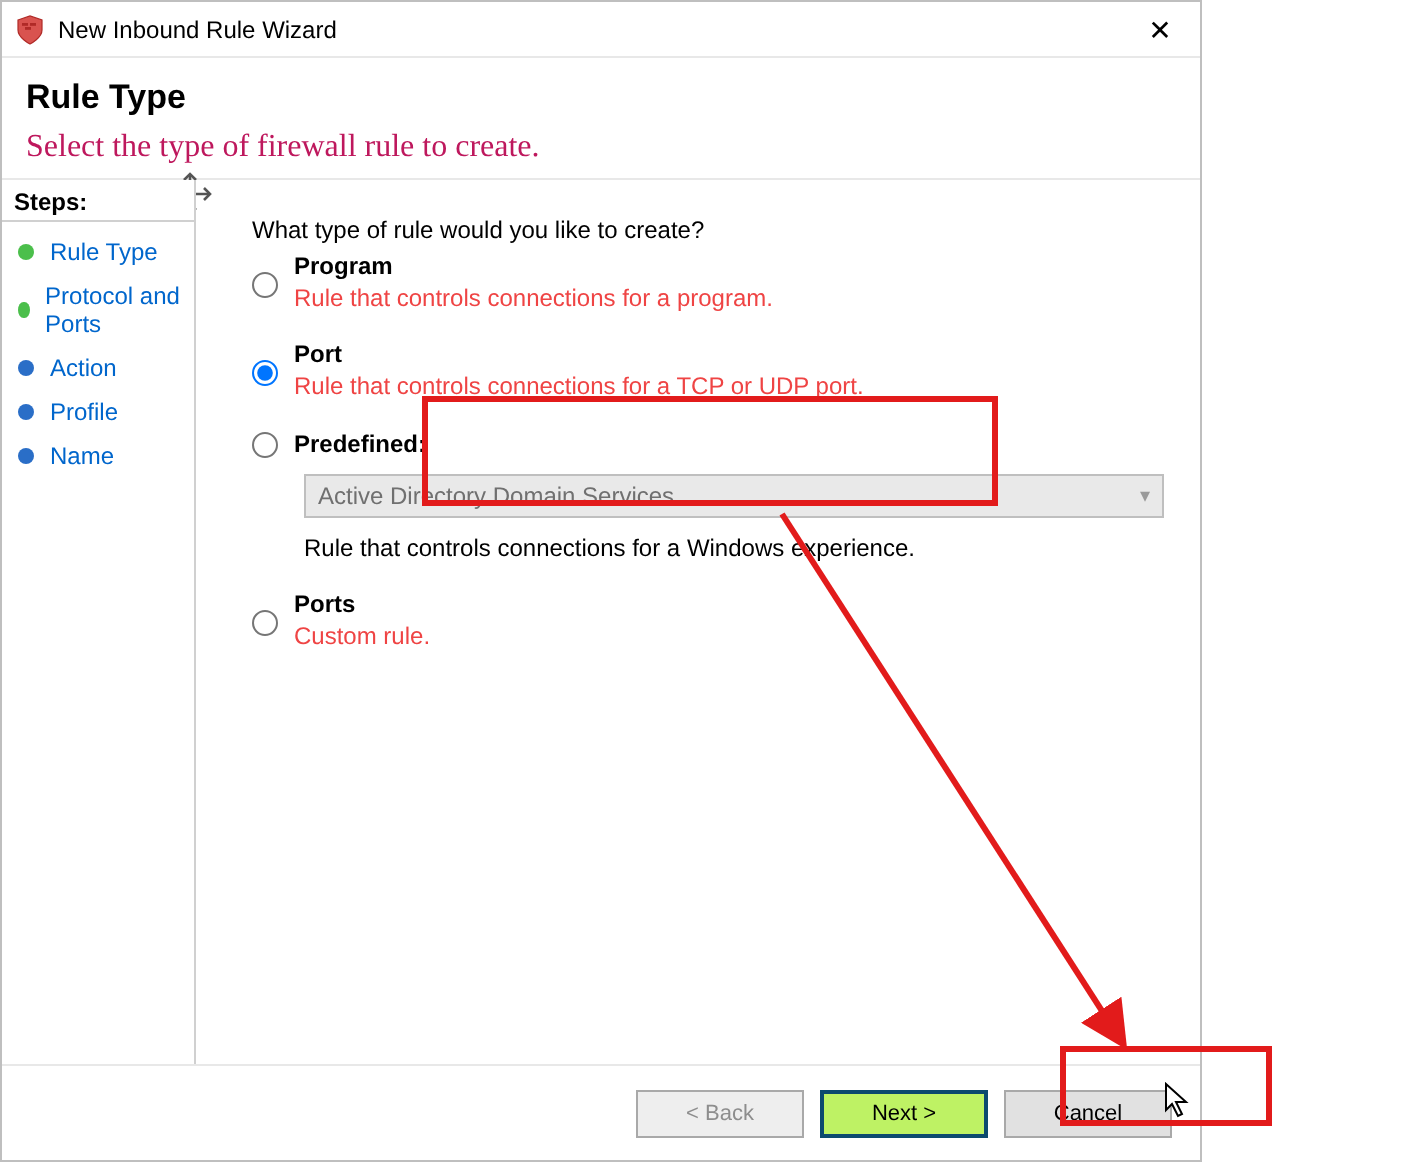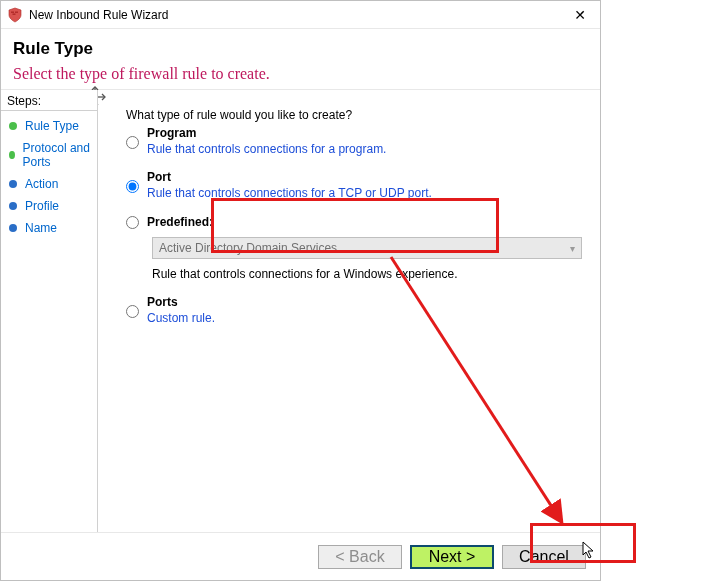--- a/index.html
+++ b/index.html
@@ -64,21 +64,21 @@
     position: relative;
   }
 
   .steps-pane {
     width: 188px;
     border-right: 1px solid #d0d0d0;
     padding: 0;
     background: #fff;
   }
   .steps-label {
-    font-weight: 400;
+    font-weight: 700;
     font-size: 12px;
     padding: 4px 6px 2px 6px;
     border-bottom: 1px solid #d0d0d0;
     position: relative;
   }
   .steps-list { list-style: none; margin: 4px 0 0 0; padding: 0; }
   .steps-list li {
     display: flex; align-items: center;
     padding: 4px 6px 4px 8px;
     font-size: 12px;
@@ -108,21 +108,21 @@
     align-items: center;
     gap: 8px;
     padding: 2px 0 6px 0;
     position: relative;
   }
   .opt input[type=radio] {
     margin: 2px 0 0 0;
   }
   .opt .texts { display: flex; flex-direction: column; }
   .opt .lbl { font-weight: 700; font-size: 12px; }
-  .opt .desc { font-size: 12px; margin-top: 2px; color: #1d4ed8; }
+  .opt .desc { font-size: 12px; margin-top: 2px; color: #ef4444; }
   .opt.disabled .lbl,
   .opt.disabled .desc { color: #000; }
 
   .predef-select {
     width: 430px; height: 22px;
     margin: 2px 0 4px 26px;
     border: 1px solid #bfbfbf;
     background: #e9e9e9;
     color: #707070;
     font-size: 12px;
@@ -159,21 +159,21 @@
     justify-content: flex-end;
     align-items: center;
     gap: 8px;
     padding-right: 14px;
     border-top: 1px solid #e8e8e8;
   }
   .btn {
     width: 84px; height: 24px;
     border: 1px solid #a9a9a9;
     background: #e1e1e1;
-    font-size: 16px;
+    font-size: 11px;
     display: inline-flex; align-items: center; justify-content: center;
     cursor: pointer;
   }
   .btn.disabled { color: #8d8d8d; cursor: default; background: #eee; }
   .btn.primary { border: 2px solid #0c4a6e; background: #bef264; }
   .cursor-pointer {
     position: absolute;
     left: 580px; top: 540px;
     pointer-events: none;
   }

